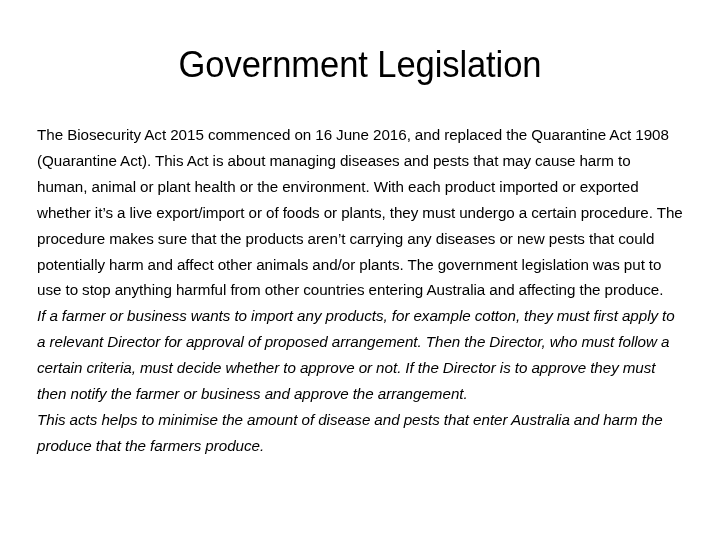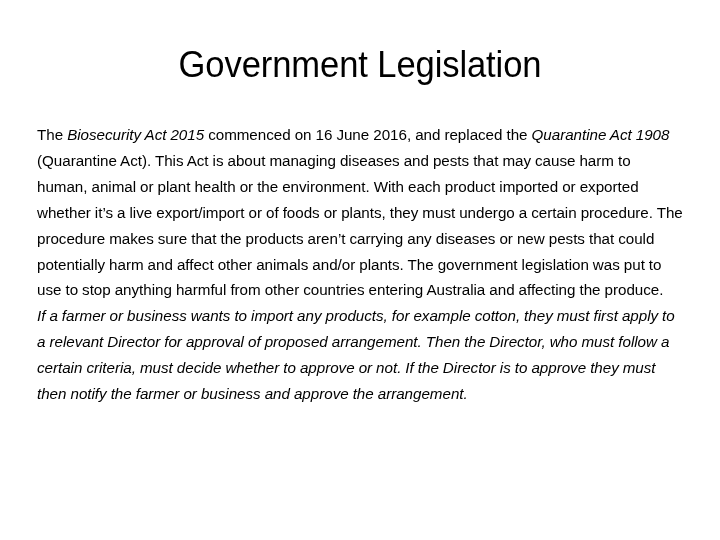--- a/index.html
+++ b/index.html
@@ -61,35 +61,35 @@
     padding: 0;
     text-align: left;
     word-spacing: -0.15px;
     letter-spacing: -0.03px;
   }
   .body-para + .body-para {
     margin-top: 0px;
     font-style: italic;
   }
   .ital {
-    font-style: italic;
     margin-top: 12px;
   }
 </style>
 </head>
 <body>
 
 <div class="slide">
 
   <div class="title-block">
     <span class="slide-title">Government Legislation</span>
   </div>
 
   <div class="body-block">
 
     <p class="body-para"><span>The </span><span class="ital">Biosecurity Act 2015</span><span> commenced on 16 June 2016, and replaced the </span><span class="ital">Quarantine Act 1908</span><span> (Quarantine Act). This Act is about managing diseases and pests that may cause harm to human, animal or plant health or the environment. With each product imported or exported whether it’s a live export/import or of foods or plants, they must undergo a certain procedure. The procedure makes sure that the products aren’t carrying any diseases or new pests that could potentially harm and affect other animals and/or plants. The government legislation was put to use to stop anything harmful from other countries entering Australia and affecting the produce.</span></p>
 
     <p class="body-para">If a farmer or business wants to import any products, for example cotton, they must first apply to a relevant Director for approval of proposed arrangement. Then the Director, who must follow a certain criteria, must decide whether to approve or not. If the Director is to approve they must then notify the farmer or business and approve the arrangement.</p>
 
+    <p class="body-para">This acts helps to minimise the amount of disease and pests that enter Australia and harm the produce that the farmers produce.</p>
 
   </div>
 
 </div>
 
 </body></html>

